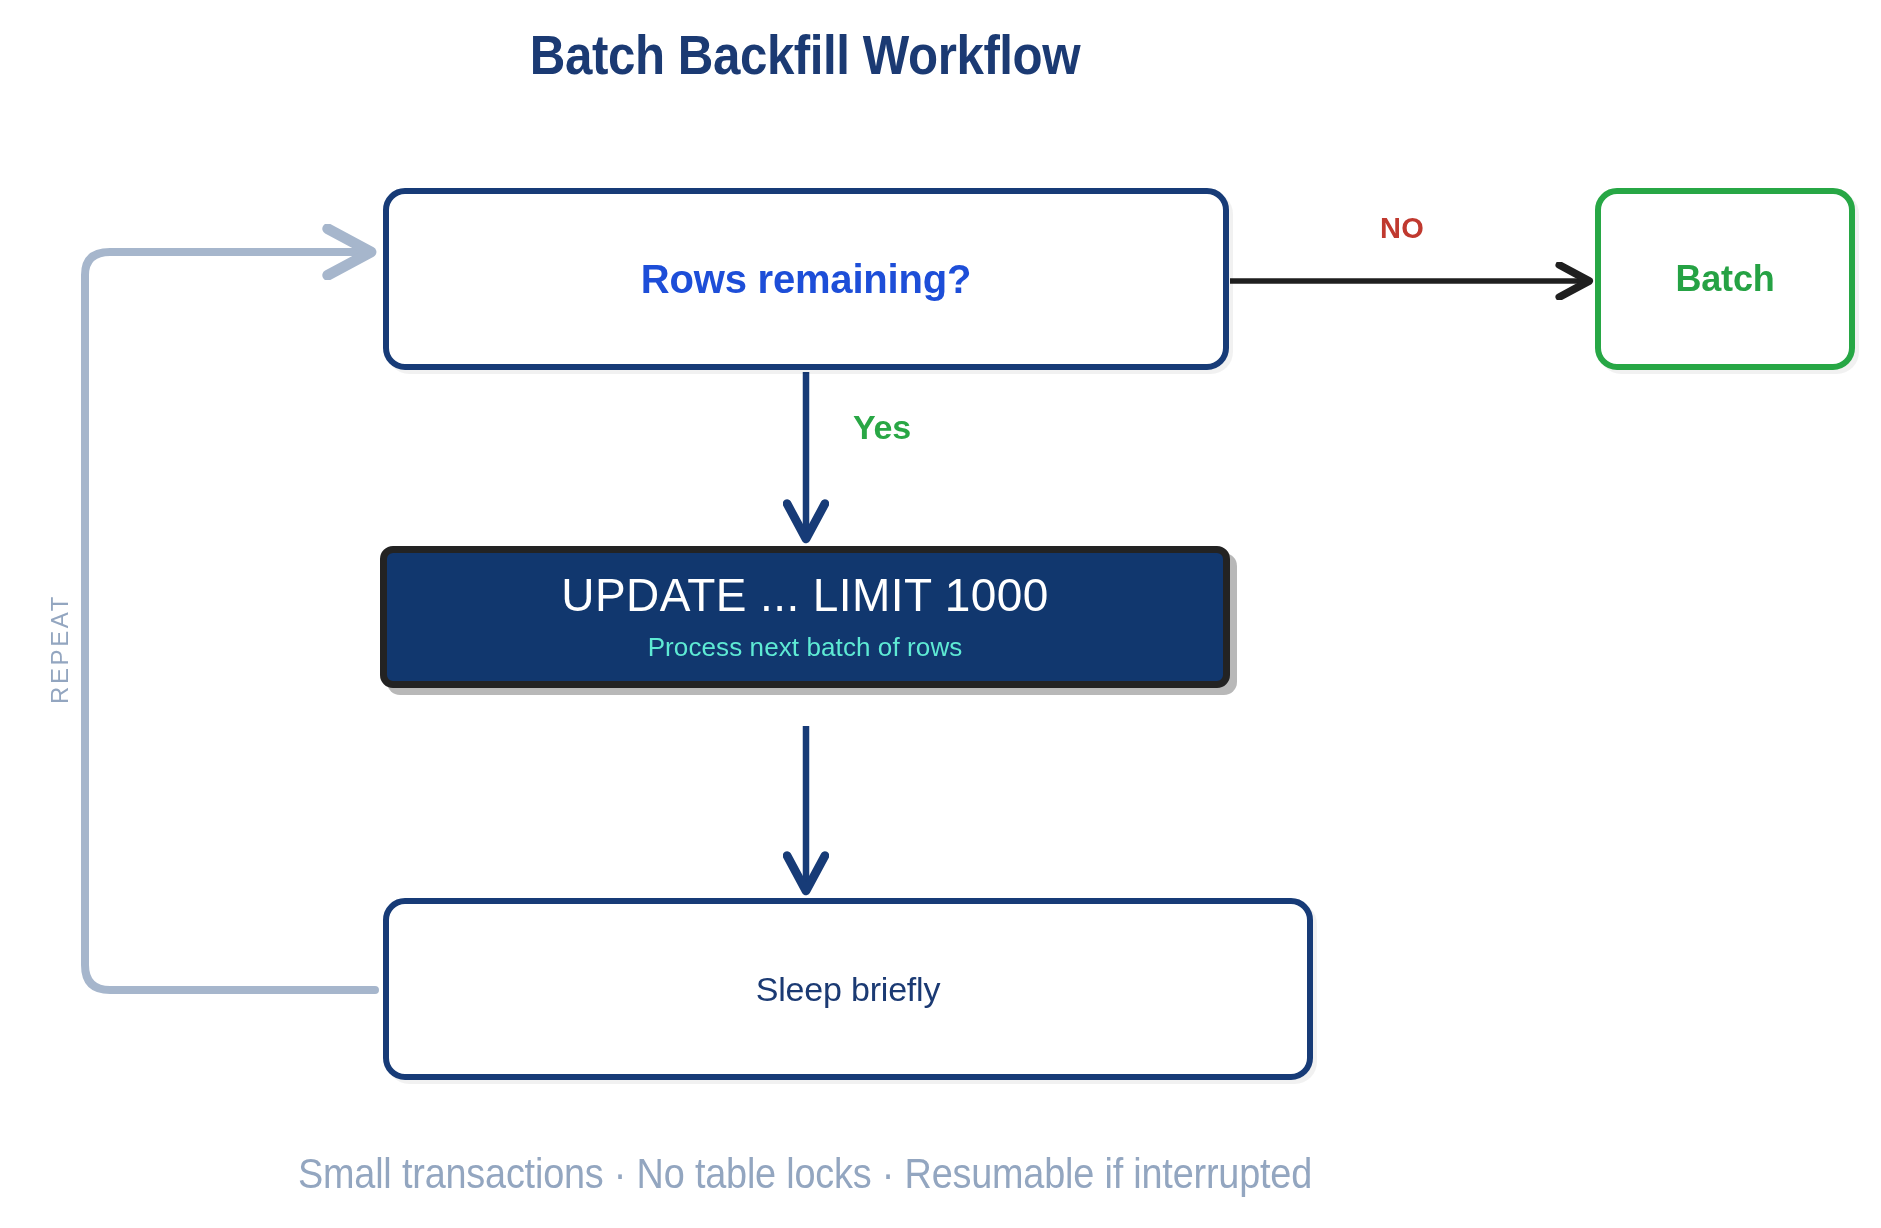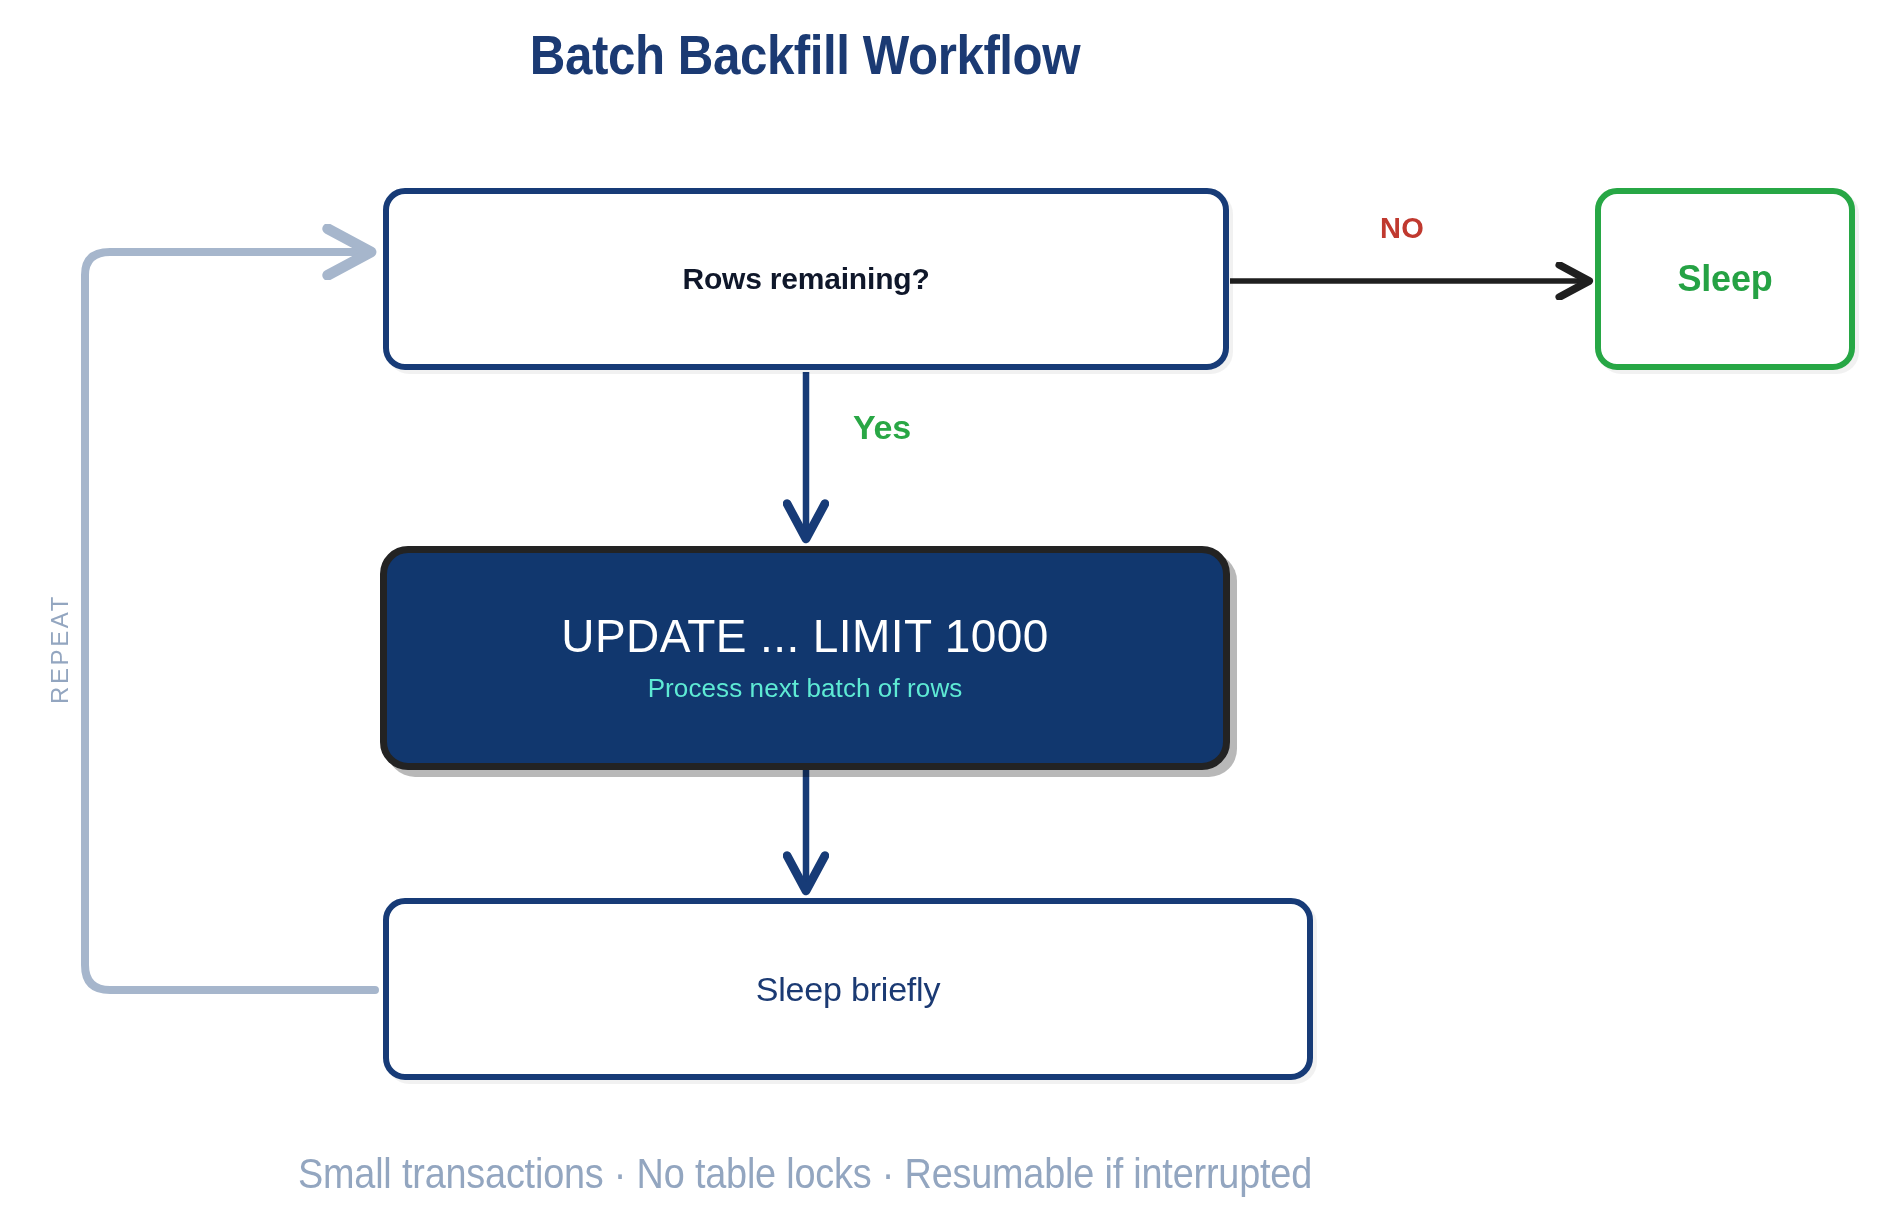--- a/index.html
+++ b/index.html
@@ -60,23 +60,23 @@
 
   #node-decision {
     left: 383px;
     top: 188px;
     width: 846px;
     height: 182px;
     border: 6px solid #173b77;
     box-shadow: 4px 4px 0 rgba(0,0,0,0.055);
   }
   #node-decision .node-title {
-    font-size: 30px;
-    font-weight: 700;
-    color: #0f172a;
+    font-size: 40px;
+    font-weight: 700;
+    color: #1d4ed8;
     letter-spacing: -0.2px;
   }
 
   #node-done {
     left: 1595px;
     top: 188px;
     width: 260px;
     height: 182px;
     border: 6px solid #27a745;
     box-shadow: 4px 4px 0 rgba(0,0,0,0.055);
@@ -85,24 +85,24 @@
     font-size: 36px;
     font-weight: 700;
     color: #25a244;
     letter-spacing: -0.2px;
   }
 
   #node-update {
     left: 380px;
     top: 546px;
     width: 850px;
-    height: 224px;
+    height: 142px;
     background: #11376e;
     border: 7px solid #232323;
-    border-radius: 28px;
+    border-radius: 13px;
     box-shadow: 7px 7px 0 rgba(0,0,0,0.28);
   }
   #node-update .node-title {
     font-size: 46px;
     font-weight: 400;
     color: #ffffff;
     letter-spacing: 0.4px;
     line-height: 1.05;
   }
   #node-update .node-sub {
@@ -215,21 +215,21 @@
     <g>
       <path d="M 375 990 L 110 990 Q 85 990 85 965 L 85 275 Q 85 252 110 252 L 365 252" fill="none" stroke="#a6b6cc" stroke-width="8" stroke-linecap="round" stroke-linejoin="round" marker-end="url(#arrow-slate)"></path>
     </g>
   </svg>
 
   <div class="node" id="node-decision">
     <div class="node-title">Rows remaining?</div>
   </div>
 
   <div class="node" id="node-done">
-    <div class="node-title">Sleep</div>
+    <div class="node-title">Batch</div>
   </div>
 
   <div class="node" id="node-update">
     <div class="node-title">UPDATE ... LIMIT 1000</div>
     <div class="node-sub">Process next batch of rows</div>
   </div>
 
   <div class="node" id="node-sleep">
     <div class="node-title">Sleep briefly</div>
   </div>

